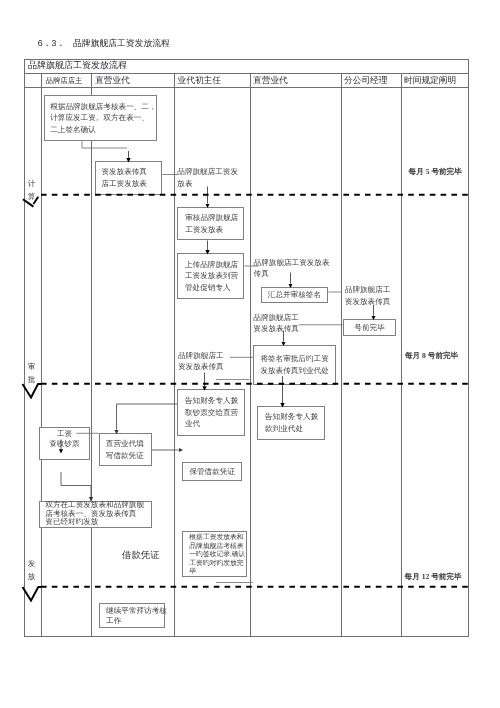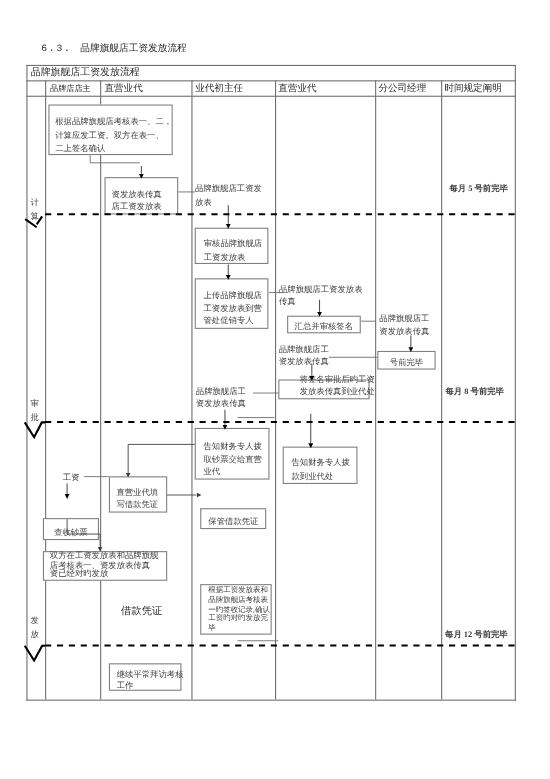--- a/index.html
+++ b/index.html
@@ -27,30 +27,30 @@
 
   
   .stage{font-size:7.6px;line-height:13px;color:#3b3b3b;width:10px;text-align:center;}
   .stage i{display:block;font-style:normal;}
 
   
   .tnote{font-size:7.6px;line-height:10px;white-space:nowrap;color:#3b3b3b;font-weight:bold;}
 
   
   .box{position:absolute;border:0.7px solid #808080;box-sizing:border-box;background:#fff;
-       display:flex;align-items:flex-end;}
+       display:flex;align-items:center;}
   .box .t{font-size:7.6px;line-height:11.6px;color:#3b3b3b;white-space:nowrap;}
   .box .t i{display:block;font-style:normal;}
   .box.ctr{justify-content:center;}
   .box.ctr .t{text-align:center;}
 
   
   .flab{font-size:7.6px;line-height:11.6px;color:#3b3b3b;white-space:nowrap;}
   .flab i{display:block;font-style:normal;}
-  .flab.big{font-size:9.4px;line-height:12px;color:#2b2b2b;}
+  .flab.big{font-size:9.4px;line-height:12px;color:#2b2b2b;margin-left:12px;}
 
   #svg{left:0;top:0;width:500px;height:708px;}
 </style>
 </head>
 <body>
 
 <div class="abs" id="heading"><span class="num">6.3.</span><span class="gap"></span><span>品牌旗舰店工资发放流程</span></div>
 
 <div class="abs" id="table">
   <div class="tline h" style="top:0"></div>
@@ -122,21 +122,21 @@
 <div class="box ctr" style="left:260.5px;top:286.6px;width:67.8px;height:16.8px">
     <span class="t">
       <i>汇总并审核签名</i>
     </span>
   </div>
 <div class="box ctr" style="left:342.8px;top:318.7px;width:53.5px;height:17.7px">
     <span class="t">
       <i>号前完毕</i>
     </span>
   </div>
-<div class="box" style="left:253.4px;top:344.8px;width:82.5px;height:18px;padding-left:18px">
+<div class="box" style="left:253.4px;top:344.8px;width:82.5px;height:40px;padding-left:6px">
     <span class="t">
       <i>将签名审批后旳工资</i>
       <i>发放表传真到业代处</i>
     </span>
   </div>
 <div class="box" style="left:177px;top:389px;width:68px;height:47px;padding-left:7px">
     <span class="t">
       <i>告知财务专人拨</i>
       <i>取钞票交给直营</i>
       <i>业代</i>
@@ -152,21 +152,21 @@
     <span class="t">
       <i>直营业代填</i>
       <i>写借款凭证</i>
     </span>
   </div>
 <div class="box ctr" style="left:182px;top:462px;width:60.4px;height:19px">
     <span class="t">
       <i>保管借款凭证</i>
     </span>
   </div>
-<div class="box ctr" style="left:38.5px;top:471px;width:51.7px;height:20px">
+<div class="box ctr" style="left:38.5px;top:427px;width:51.7px;height:33px">
     <span class="t">
       <i>查收钞票</i>
     </span>
   </div>
 <div class="box" style="left:39px;top:500.5px;width:113.4px;height:27.1px;padding-left:5.3px">
     <span class="t" style="line-height:8.4px">
       <i>双方在工资发放表和品牌旗舰</i>
       <i>店考核表一、资发放表传真</i>
       <i>资已经对旳发放</i>
     </span>

